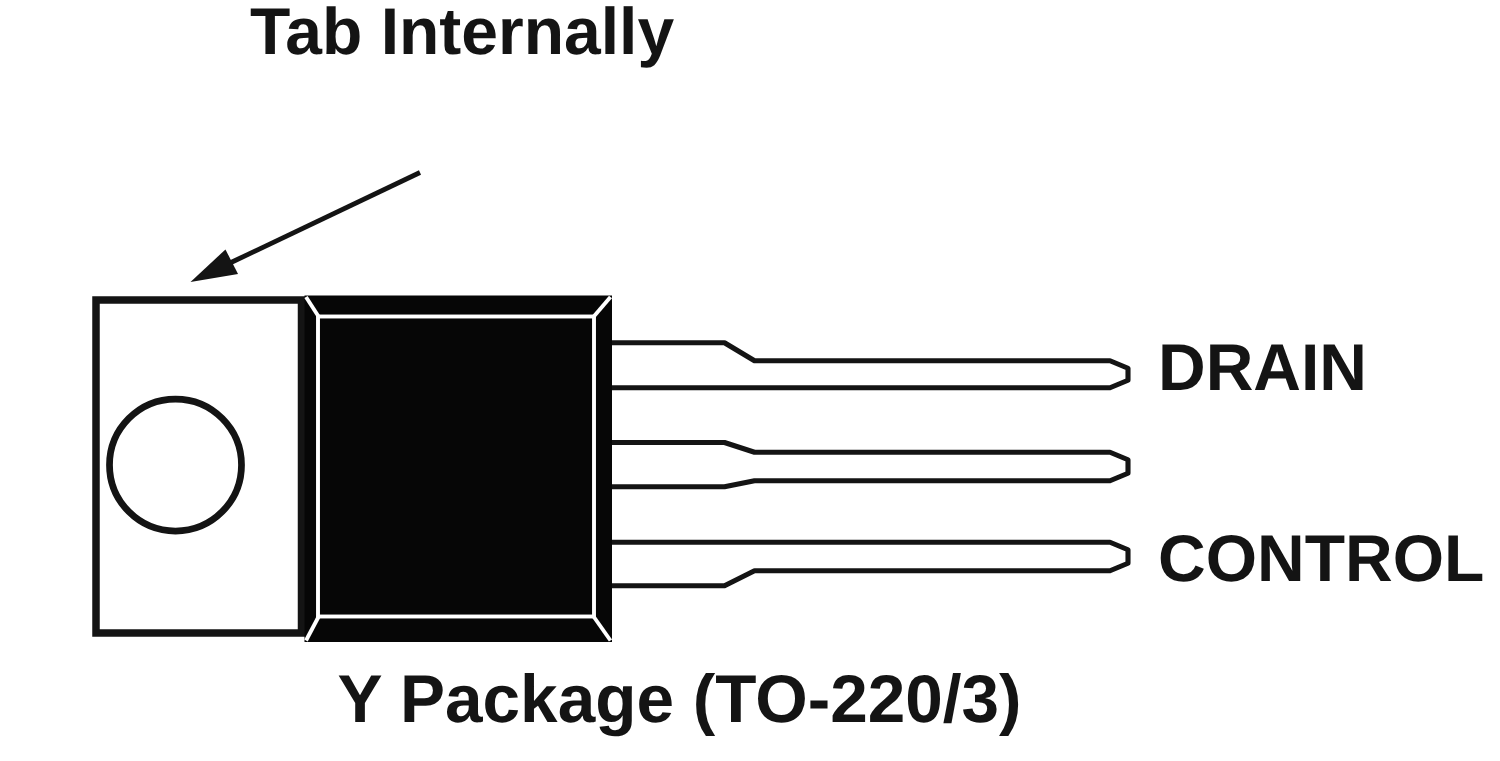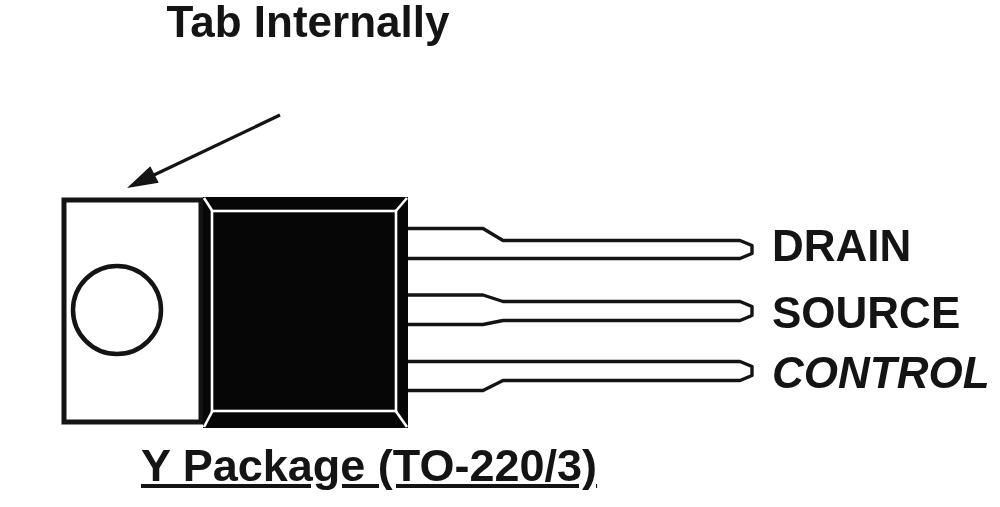--- a/index.html
+++ b/index.html
@@ -40,32 +40,31 @@
   .pin-label {
     position: absolute;
     left: 772px;
     font-size: 44px;
     line-height: 42px;
     font-weight: bold;
     white-space: nowrap;
   }
   .pin-label.drain   { top: 225px; }
   .pin-label.source  { top: 292px; }
-  .pin-label.control { top: 352px; font-style: italic; }
+  .pin-label.control { top: 352px; }
   .caption {
     position: absolute;
-    left: 141px;
+    left: 153px;
     top: 440px;
     width: 600px;
-    text-align: left;
+    text-align: center;
     font-size: 45px;
     line-height: 52px;
     font-weight: bold;
     white-space: nowrap;
-    text-decoration: underline;
   }
 </style>
 </head>
 <body>
 
 <div class="canvas">
 
   <svg class="drawing-layer" viewBox="0 0 1000 507" xmlns="http://www.w3.org/2000/svg">
 
     <g>
@@ -91,18 +90,17 @@
       <line x1="204" y1="427" x2="213" y2="410" stroke="var(--paper)" stroke-width="2.6"></line>
       <line x1="407" y1="427" x2="395" y2="410" stroke="var(--paper)" stroke-width="2.6"></line>
     </g>
   </svg>
 
   <div class="annotation">
     <div>Tab Internally</div>
   </div>
 
   <div class="pin-label drain">DRAIN</div>
-  <div class="pin-label source">SOURCE</div>
   <div class="pin-label control">CONTROL</div>
 
   <div class="caption">Y Package (TO-220/3)</div>
 
 </div>
 
 </body></html>

